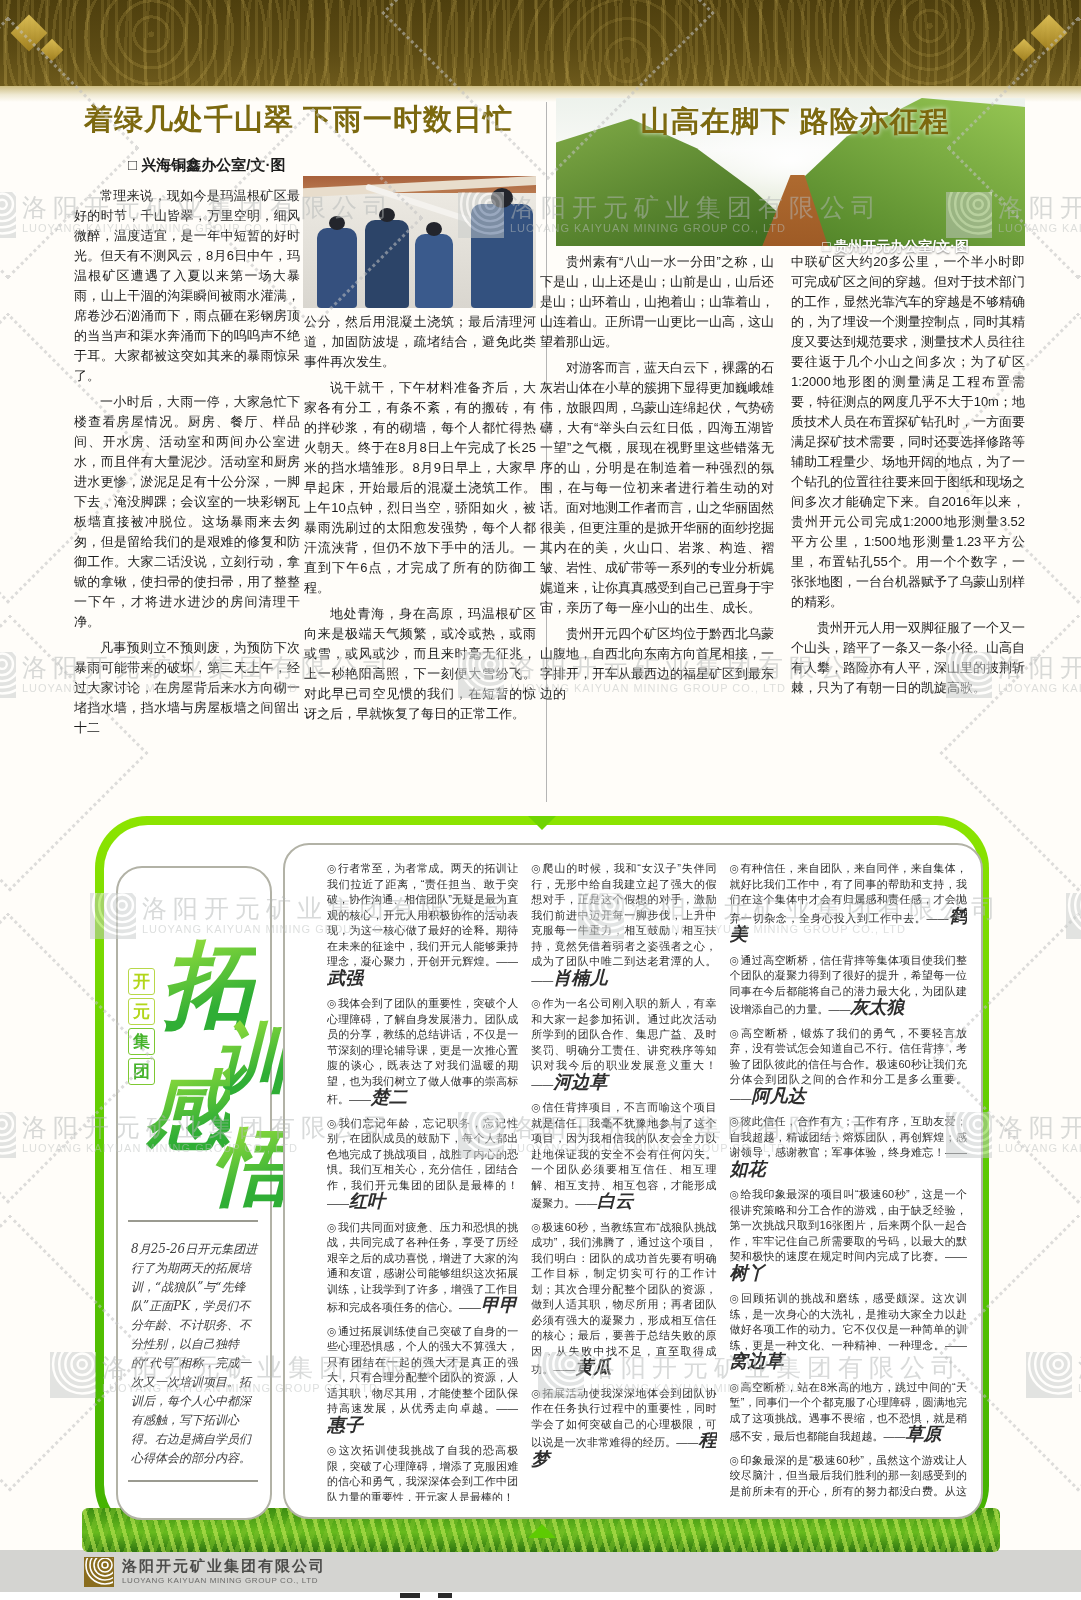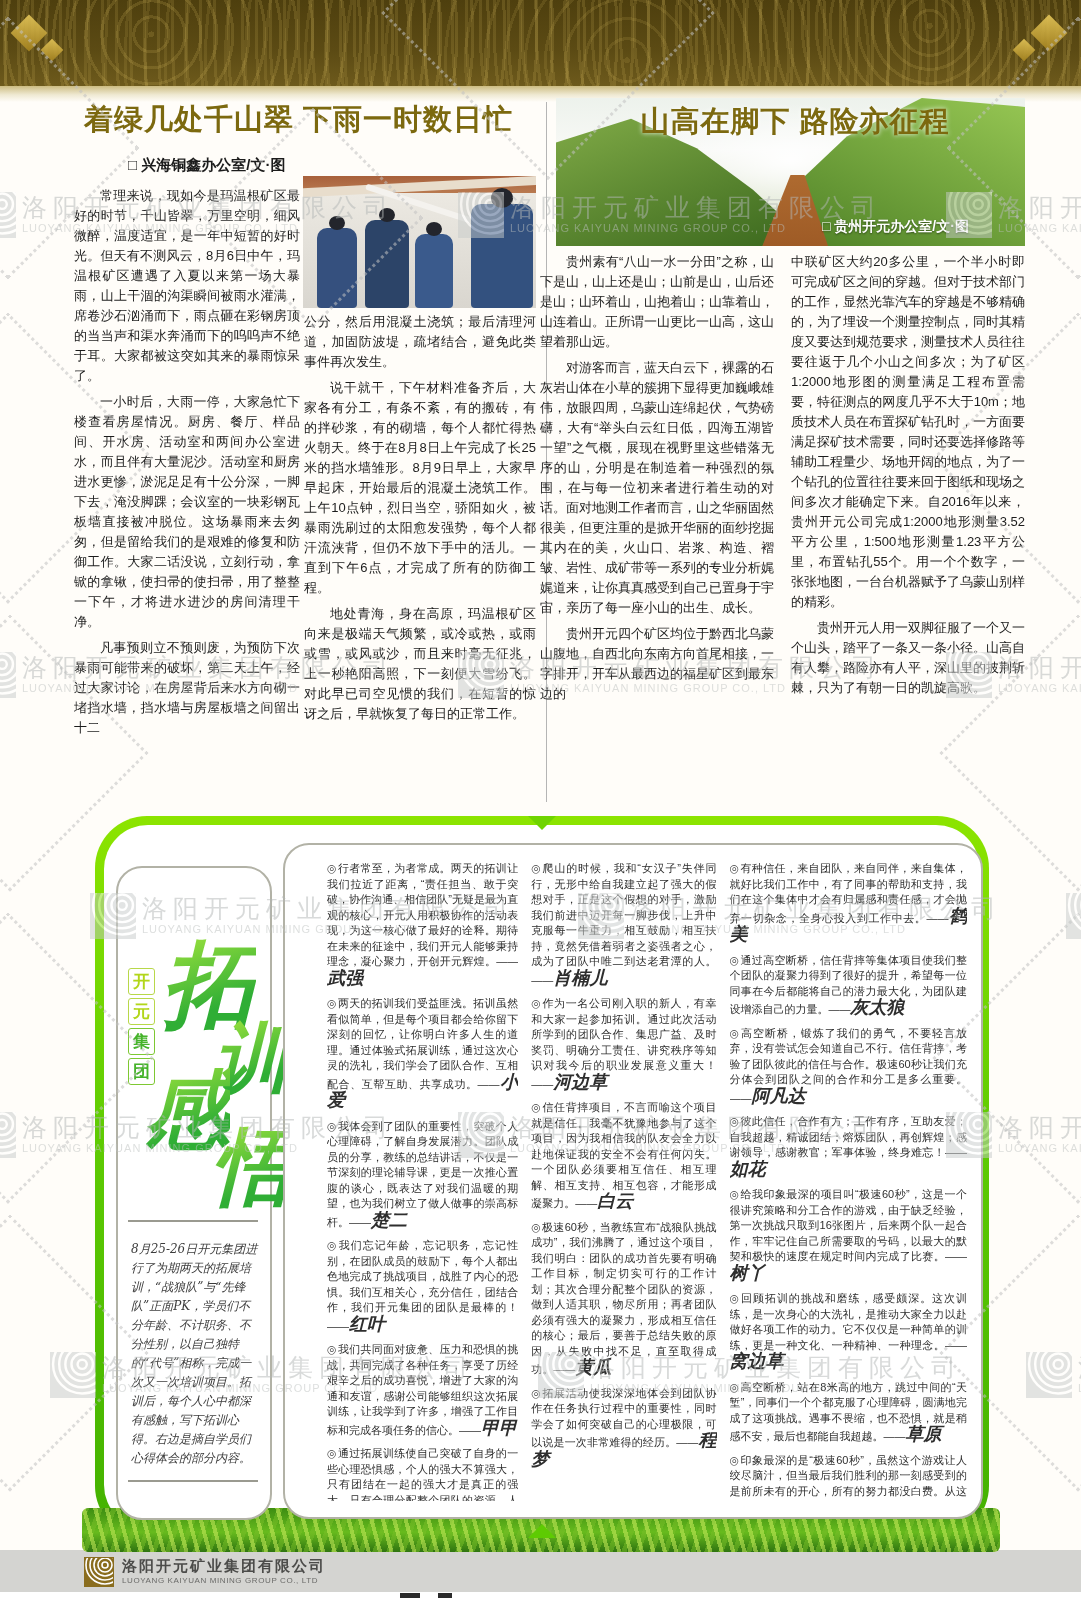--- a/index.html
+++ b/index.html
@@ -38,21 +38,21 @@
   .worker{position:absolute;border-radius:10px 10px 4px 4px;}
   .worker .head{position:absolute;left:50%;top:-12px;width:16px;height:14px;margin-left:-8px;border-radius:50%;background:#23252c;}
   
   .photo2{position:absolute;left:556px;top:98px;width:469px;height:148px;overflow:hidden;z-index:2;
     background:linear-gradient(180deg,#edf2ec 0,#f8f9f6 35%,#e4ead9 60%,#d8e2c8 100%);}
   .p2{position:absolute;left:0;top:0;width:100%;height:100%;}
   .p2.mL{background:linear-gradient(160deg,#86b04a,#3f6c20 70%);clip-path:polygon(0 100%,0 30%,16% 14%,30% 34%,42% 62%,55% 100%);}
   .p2.mR{background:linear-gradient(205deg,#96c653,#4a7d24 75%);clip-path:polygon(100% 100%,100% 6%,78% 0,62% 26%,50% 62%,44% 100%);}
   .p2.valley{background:linear-gradient(180deg,#c07b3a,#9e5b26);clip-path:polygon(44% 100%,50% 52%,53% 52%,58% 100%);}
   .p2.fog{background:radial-gradient(ellipse 40% 55% at 50% 42%,rgba(255,255,255,.95),rgba(255,255,255,0) 70%);}
-  .byline-white{color:#fff;text-shadow:0 1px 2px rgba(0,0,0,.5);}
+  .byline-white{color:#fff;text-shadow:0 1px 2px rgba(0,0,0,.5);margin-top:20px;}
   
   .gframe{position:absolute;left:95px;top:816px;width:894px;height:722px;border-radius:52px;z-index:1;
     background:linear-gradient(180deg,#8ce400,#5ecb02 45%,#43b100);}
   .gframe-inner{position:absolute;inset:9px;border-radius:44px;background:linear-gradient(135deg,#ffffff 60%,#eef8e0);}
   .notch{position:absolute;width:0;height:0;border-left:14px solid transparent;border-right:14px solid transparent;z-index:2;}
   .notch.top{left:528px;top:816px;border-top:14px solid #6fd400;}
   .notch.bot{left:528px;top:1524px;border-bottom:14px solid #5ecb02;}
   .grass{position:absolute;left:82px;top:1508px;width:918px;height:44px;z-index:2;border-radius:6px;
     background:
       repeating-linear-gradient(75deg,rgba(198,235,90,.55) 0 4px,rgba(0,0,0,0) 4px 11px),
@@ -437,21 +437,20 @@
     <span class="callig" style="left:94px;top:258px;font-size:84px;">悟</span>
     <div class="hr-note" style="top:352px;"></div>
     <div class="hand-note">8月25-26日开元集团进行了为期两天的拓展培训，“战狼队”与“先锋队”正面PK，学员们不分年龄、不计职务、不分性别，以自己独特的“代号”相称，完成一次又一次培训项目。拓训后，每个人心中都深有感触，写下拓训心得。右边是摘自学员们心得体会的部分内容。</div>
     <div class="hr-note" style="top:612px;"></div>
   </div>
 
   <div class="panel rpanel">
     <div class="ti-cols">
       <div class="ti-col c1">
           <p class="ti"><span class="bullet">◎</span><span class="txt">行者常至，为者常成。两天的拓训让我们拉近了距离，“责任担当、敢于突破，协作沟通、相信团队”无疑是最为直观的核心，开元人用积极协作的活动表现，为这一核心做了最好的诠释。期待在未来的征途中，我们开元人能够秉持理念，凝心聚力，开创开元辉煌。</span><span class="sig"><span>——</span><span class="name">武强</span></span></p>
-          <p class="ti"><span class="bullet">◎</span><span class="txt">两天的拓训我们受益匪浅。拓训虽然看似简单，但是每个项目都会给你留下深刻的回忆，让你明白许多人生的道理。通过体验式拓展训练，通过这次心灵的洗礼，我们学会了团队合作、互相配合、互帮互助、共享成功。</span><span class="sig"><span>——</span><span class="name">小爱</span></span></p>
           <p class="ti"><span class="bullet">◎</span><span class="txt">我体会到了团队的重要性，突破个人心理障碍，了解自身发展潜力。团队成员的分享，教练的总结讲话，不仅是一节深刻的理论辅导课，更是一次推心置腹的谈心，既表达了对我们温暖的期望，也为我们树立了做人做事的崇高标杆。</span><span class="sig"><span>——</span><span class="name">楚二</span></span></p>
           <p class="ti"><span class="bullet">◎</span><span class="txt">我们忘记年龄，忘记职务，忘记性别，在团队成员的鼓励下，每个人都出色地完成了挑战项目，战胜了内心的恐惧。我们互相关心，充分信任，团结合作，我们开元集团的团队是最棒的！</span><span class="sig"><span>——</span><span class="name">红叶</span></span></p>
           <p class="ti"><span class="bullet">◎</span><span class="txt">我们共同面对疲惫、压力和恐惧的挑战，共同完成了各种任务，享受了历经艰辛之后的成功喜悦，增进了大家的沟通和友谊，感谢公司能够组织这次拓展训练，让我学到了许多，增强了工作目标和完成各项任务的信心。</span><span class="sig"><span>——</span><span class="name">甲甲</span></span></p>
           <p class="ti"><span class="bullet">◎</span><span class="txt">通过拓展训练使自己突破了自身的一些心理恐惧感，个人的强大不算强大，只有团结在一起的强大才是真正的强大，只有合理分配整个团队的资源，人适其职，物尽其用，才能使整个团队保持高速发展，从优秀走向卓越。</span><span class="sig"><span>——</span><span class="name">惠子</span></span></p>
           <p class="ti"><span class="bullet">◎</span><span class="txt">这次拓训使我挑战了自我的恐高极限，突破了心理障碍，增添了克服困难的信心和勇气，我深深体会到工作中团队力量的重要性，开元家人是最棒的！</span></p>
         </div>
       <div class="ti-col c2">
           <p class="ti"><span class="bullet">◎</span><span class="txt">爬山的时候，我和“女汉子”失伴同行，无形中给自我建立起了强大的假想对手，正是这个假想的对手，激励我们前进中迈开每一脚步伐，上升中克服每一牛重力，相互鼓励，相互扶持，竟然凭借着弱者之姿强者之心，成为了团队中唯二到达老君潭的人。</span><span class="sig"><span>——</span><span class="name">肖楠儿</span></span></p>
           <p class="ti"><span class="bullet">◎</span><span class="txt">作为一名公司刚入职的新人，有幸和大家一起参加拓训。通过此次活动所学到的团队合作、集思广益、及时奖罚、明确分工责任、讲究秩序等知识对我今后的职业发展意义重大！</span><span class="sig"><span>——</span><span class="name">河边草</span></span></p>
           <p class="ti"><span class="bullet">◎</span><span class="txt">信任背摔项目，不言而喻这个项目就是信任。我毫不犹豫地参与了这个项目，因为我相信我的队友会全力以赴地保证我的安全不会有任何闪失。一个团队必须要相互信任、相互理解、相互支持、相互包容，才能形成凝聚力。</span><span class="sig"><span>——</span><span class="name">白云</span></span></p>

